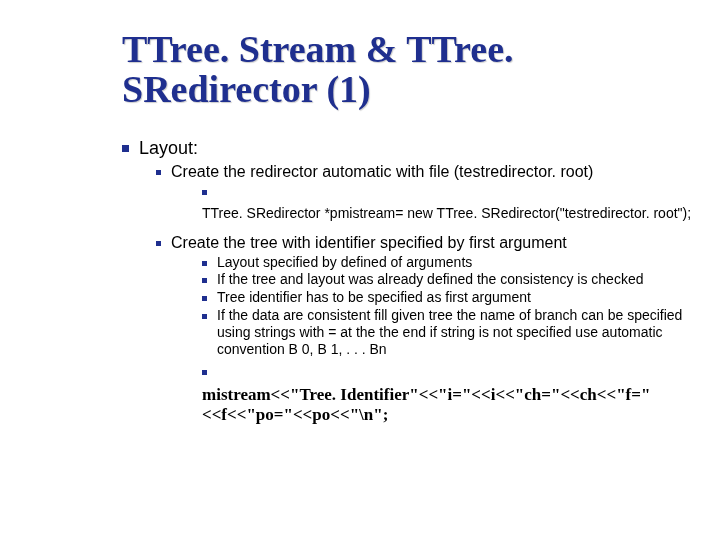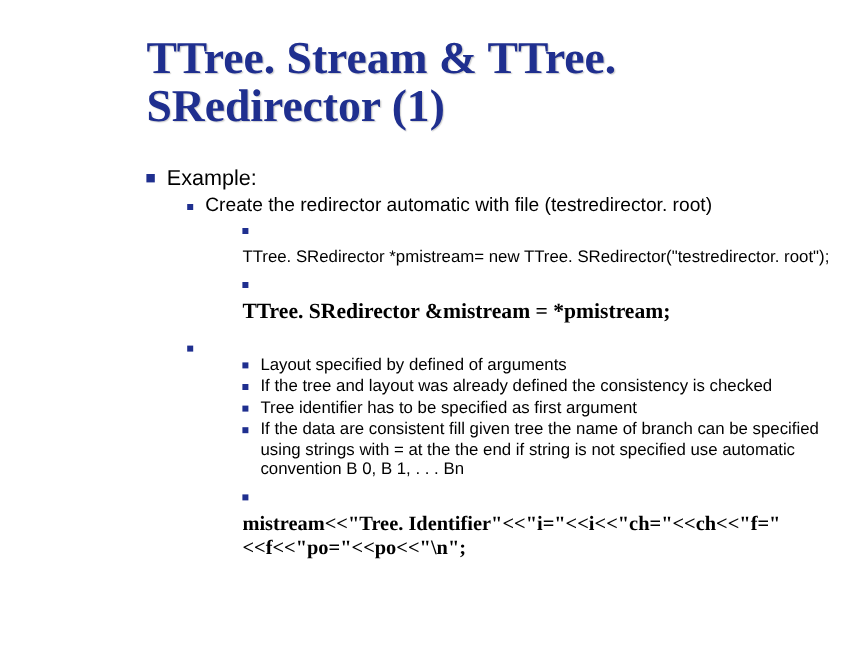--- a/index.html
+++ b/index.html
@@ -65,42 +65,39 @@
 </style>
 </head>
 <body>
 
 <div class="slide">
 
   <h1 class="title">TTree. Stream &amp; TTree. SRedirector (1)</h1>
 
   <div class="bullet lvl1">
     <span class="sq"></span>
-    <span>Example:</span>
+    <span>Layout:</span>
   </div>
 
   <div class="bullet lvl2">
     <span class="sq-sm"></span>
     <span>Create the  redirector automatic with file (testredirector. root)</span>
   </div>
 
   <div class="bullet lvl3">
     <span class="sq-sm"></span>
     <span> TTree. SRedirector *pmistream= new TTree. SRedirector("testredirector. root");</span>
   </div>
 
-  <div class="bullet lvl3" style="margin-top:6px">
-    <span class="sq-sm"></span>
-    <span class="codebold">TTree. SRedirector &amp;mistream = *pmistream;</span>
-  </div>
 
   <div class="gap"></div>
 
   <div class="bullet lvl2">
     <span class="sq-sm"></span>
+    <span>Create the tree with identifier specified by first argument</span>
   </div>
 
   <div class="bullet lvl3b">
     <span class="sq-sm"></span>
     <span>Layout specified by defined of arguments</span>
   </div>
   <div class="bullet lvl3b">
     <span class="sq-sm"></span>
     <span>If the tree and layout was already defined the consistency is checked</span>
   </div>

